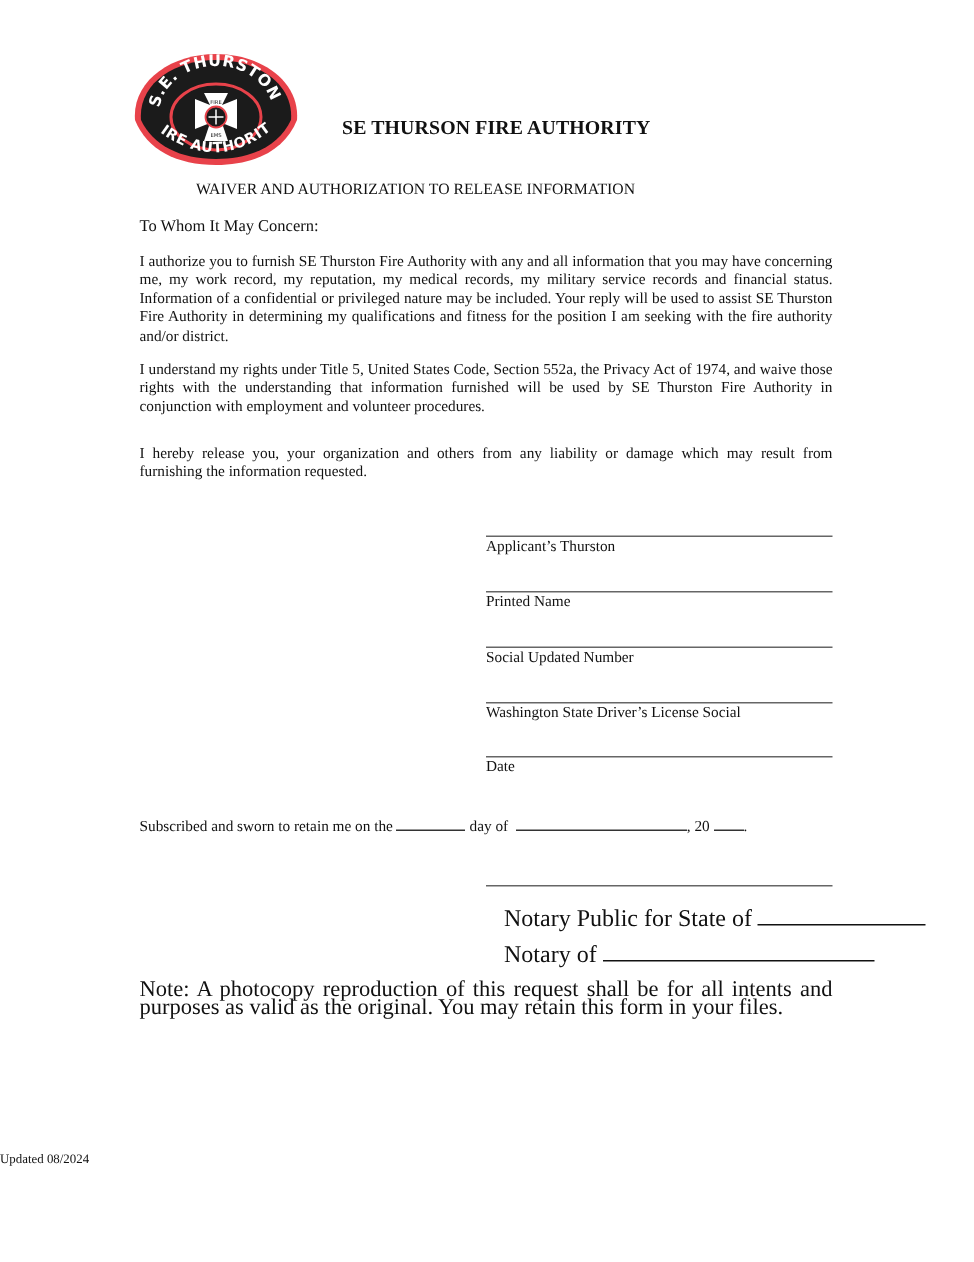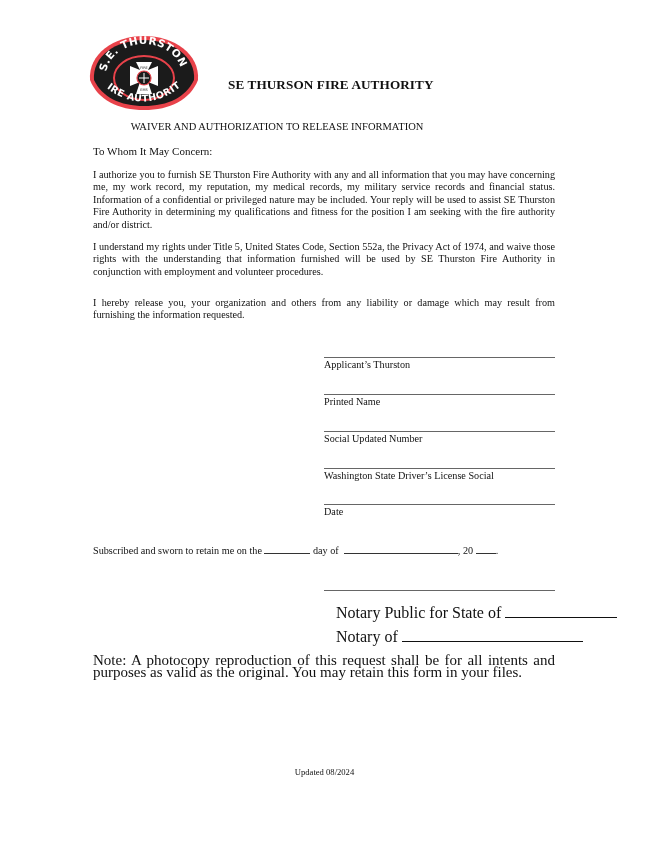--- a/index.html
+++ b/index.html
@@ -14,21 +14,21 @@
   .p1 { top: 169px; }
   .p2 { top: 241px; }
   .p3 { top: 297px; }
   .sigline { left: 324px; width: 231px; border-top: 1px solid #666; height: 0; }
   .siglabel { left: 324px; font-size: 10.2px; }
   .sworn { left: 93px; top: 543px; font-size: 10.2px; white-space: pre; }
   .blank { display: inline-block; border-bottom: 1px solid #333; height: 10px; vertical-align: baseline; }
   .notary { left: 324px; font-size: 16px; white-space: nowrap; margin-left: 12px; }
   .notary .blank { border-bottom: 1.5px solid #111; }
   .note { left: 93px; width: 462px; top: 654px; font-size: 15px; font-weight: normal; line-height: 12.4px; text-align: justify; text-align-last: left; }
-  .footer { left: 0; width: 649px; top: 767px; text-align: center; font-size: 8.6px; }
+  .footer { left: 0; width: 649px; top: 767px; text-align: left; font-size: 8.6px; }
 </style>
 </head>
 <body>
 
 <div class="abs logo">
   <svg width="116" height="78" viewBox="0 0 116 78">
     <defs>
       <path id="arcTop" d="M 20 44 A 38 32 0 0 1 96 40"></path>
       <path id="arcBot" d="M 18 52 Q 58 84 98 50"></path>
     </defs>

